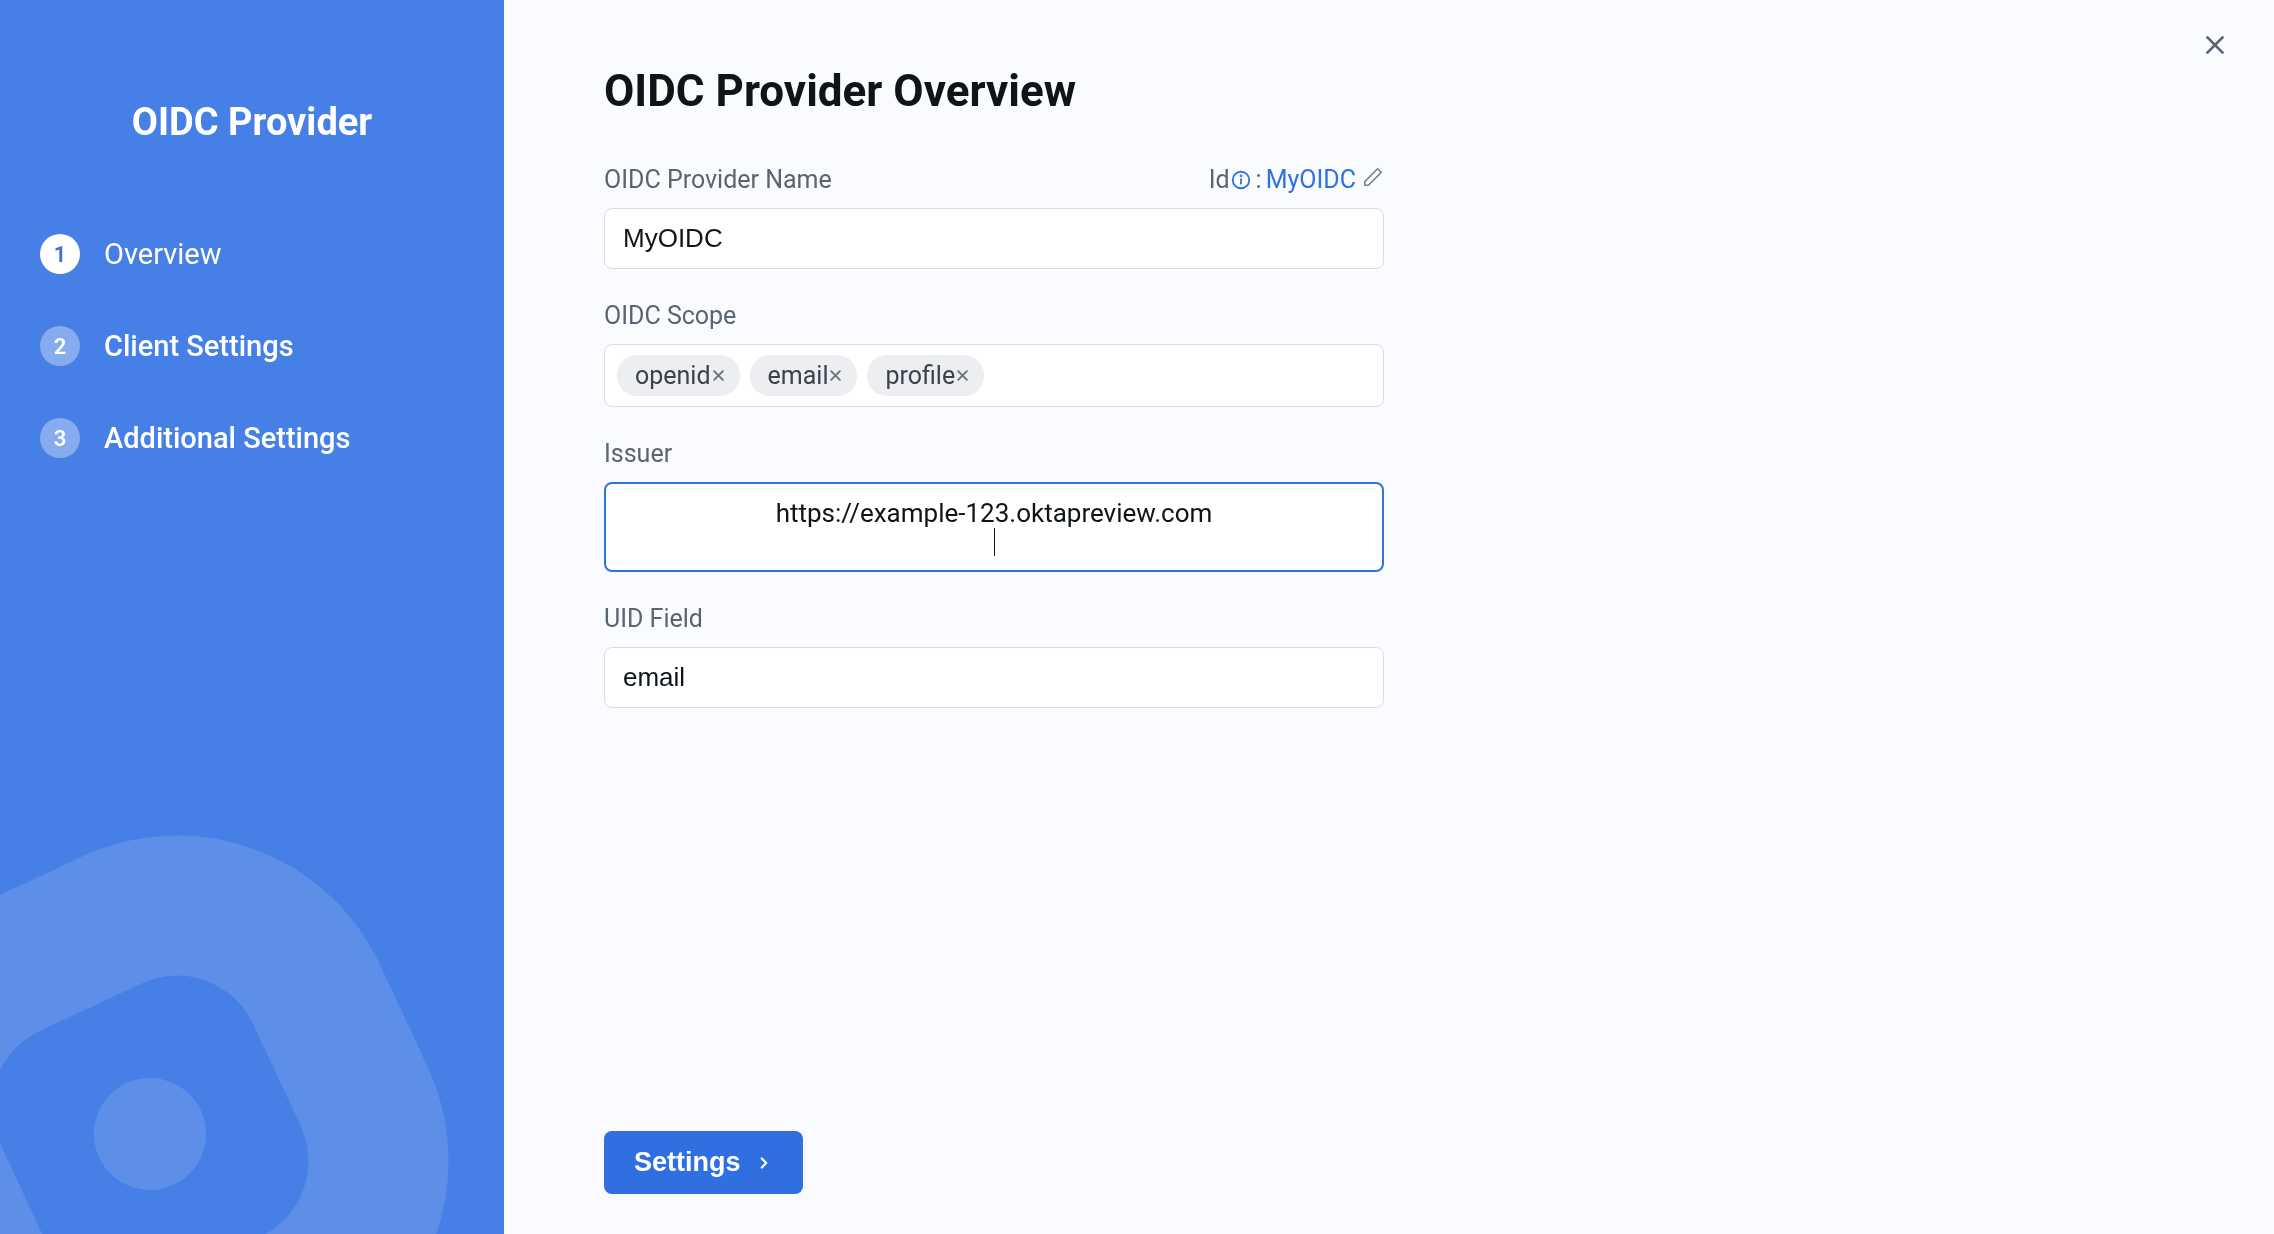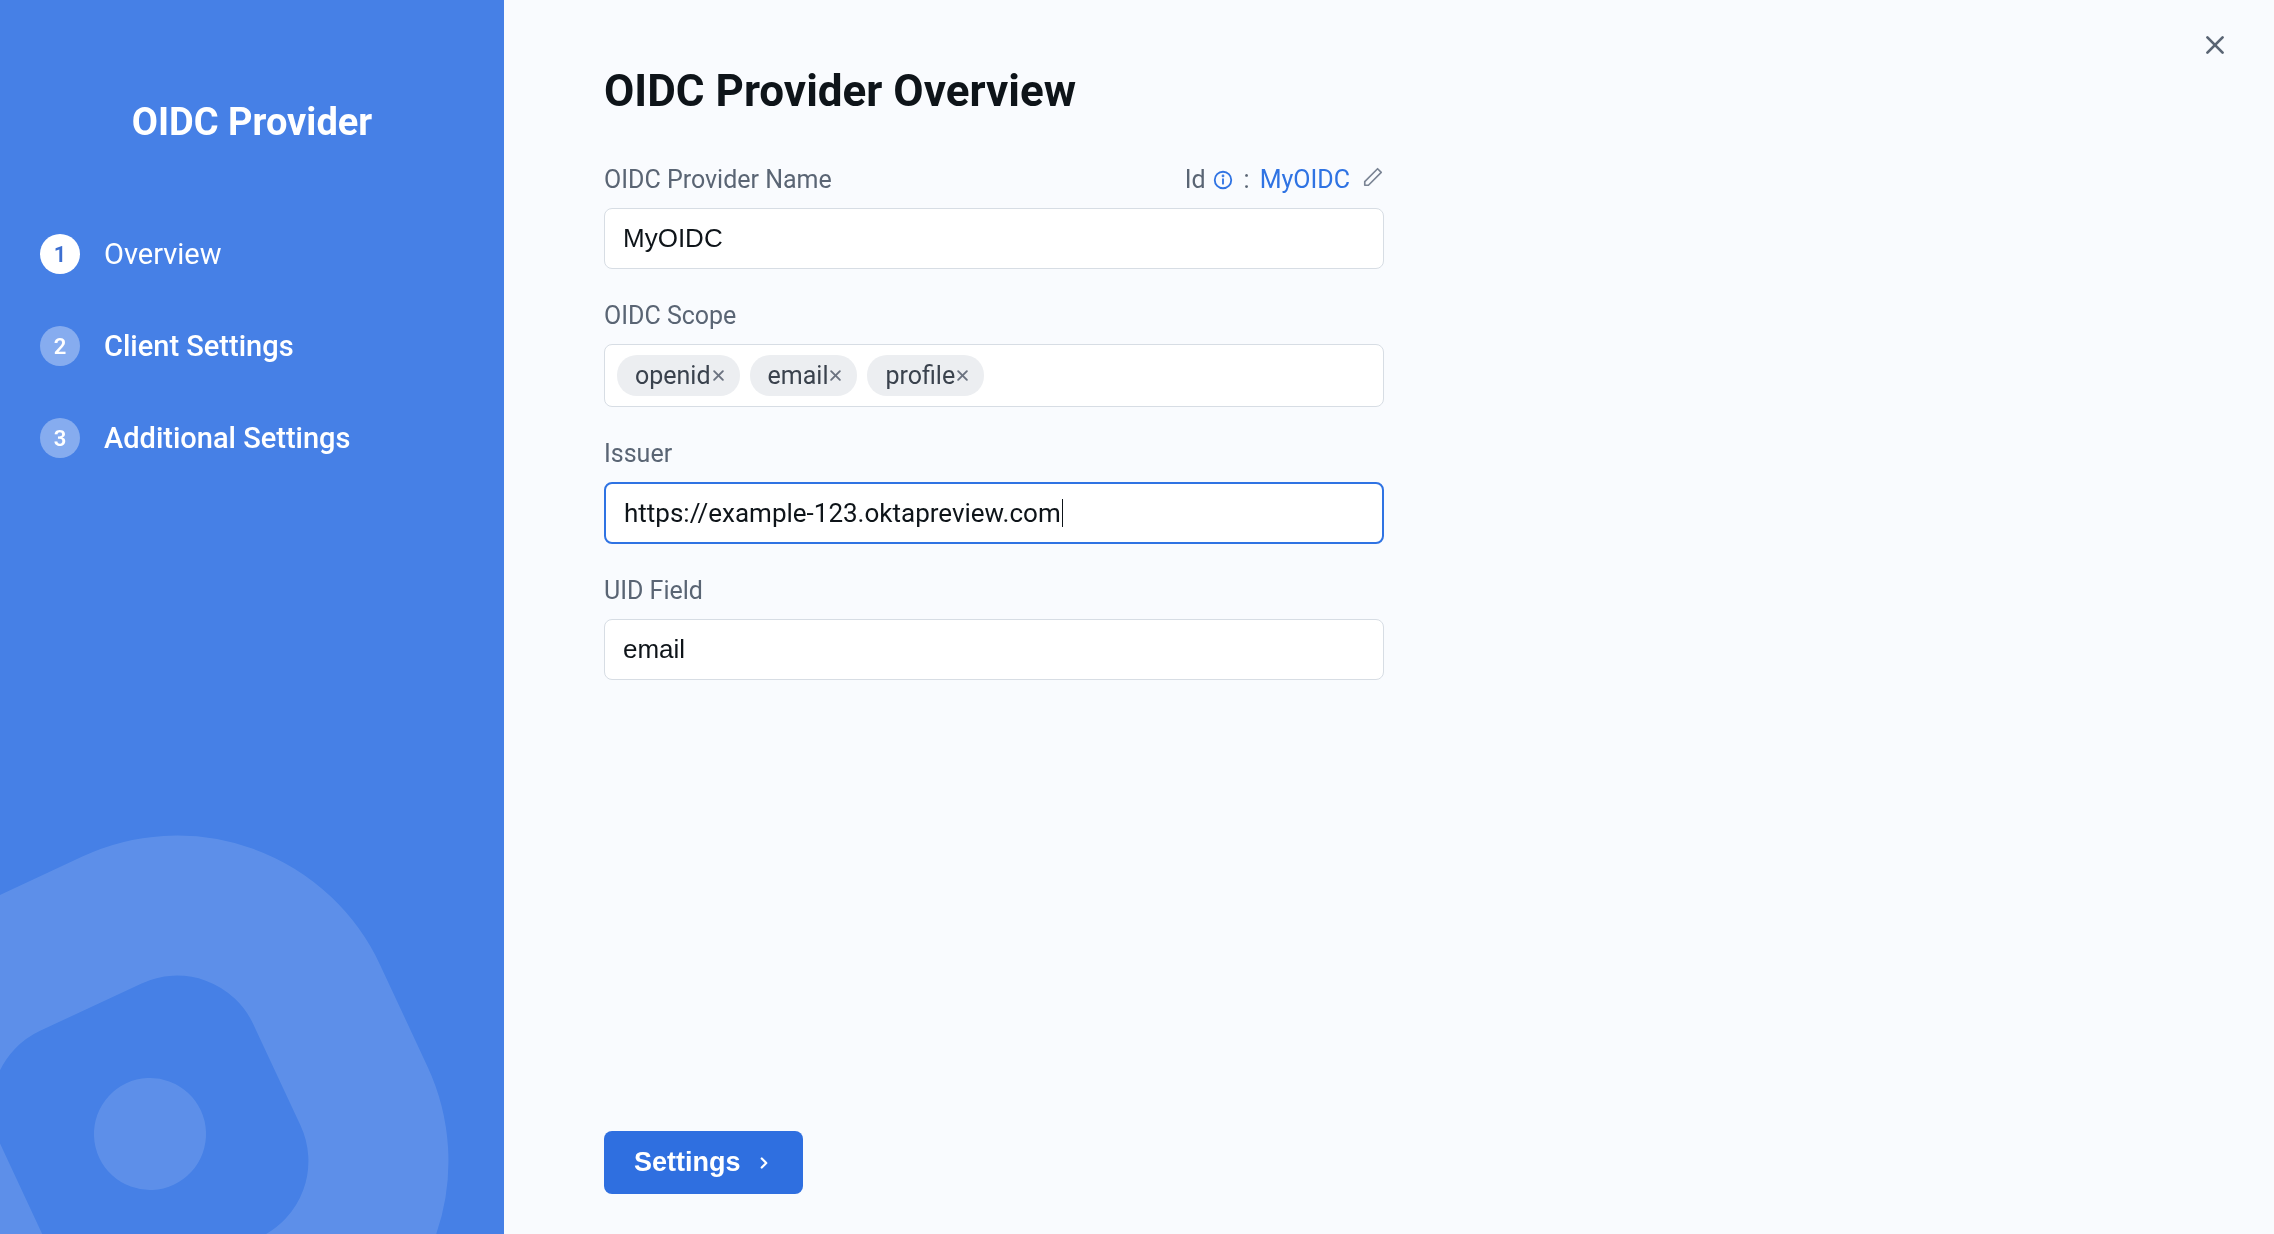--- a/index.html
+++ b/index.html
@@ -130,21 +130,20 @@
 
     .field-label {
       font-size: 25px;
       color: #5a6574;
       font-weight: 400;
     }
 
     .id-section {
       display: flex;
       align-items: center;
-      gap: 6px;
       font-size: 25px;
     }
 
     .id-label {
       color: #5a6574;
     }
 
     .info-icon-wrap {
       display: inline-flex;
       align-items: center;
@@ -333,21 +332,21 @@
             </svg>
         </button>
       </span>
     </div>
   </div>
 
   <div class="form-group">
     <div class="field-header">
       <label class="field-label">Issuer</label>
     </div>
-    <div class="text-input focused" style="display:flex;align-items:center;">
+    <div class="text-input focused" style="display:flex;align-items:center;flex-direction:column;">
       <span>https://example-123.oktapreview.com</span>
         <span class="text-cursor"></span>
     </div>
   </div>
 
   <div class="form-group">
     <div class="field-header">
       <label class="field-label">UID Field</label>
     </div>
     <input type="text" class="text-input" value="email" style="">

